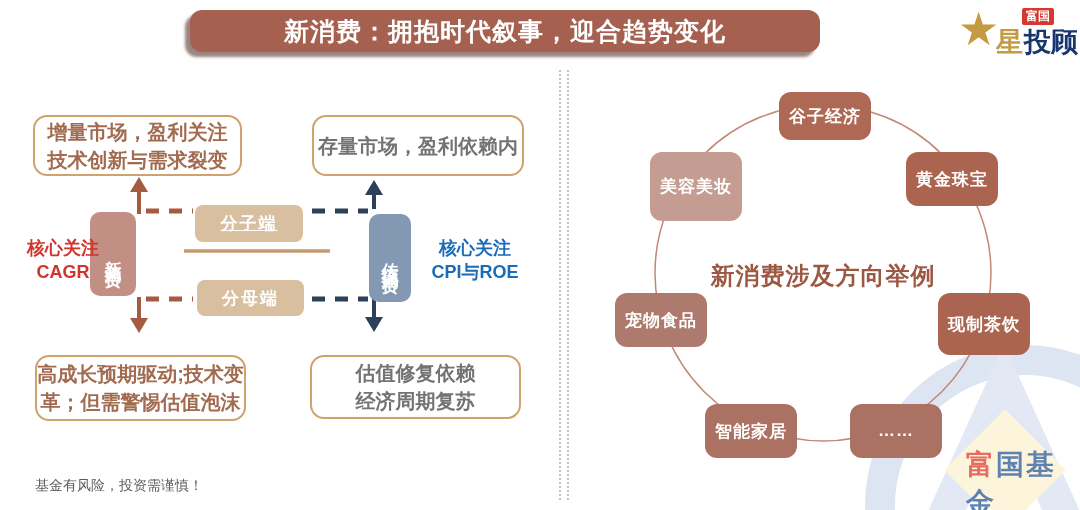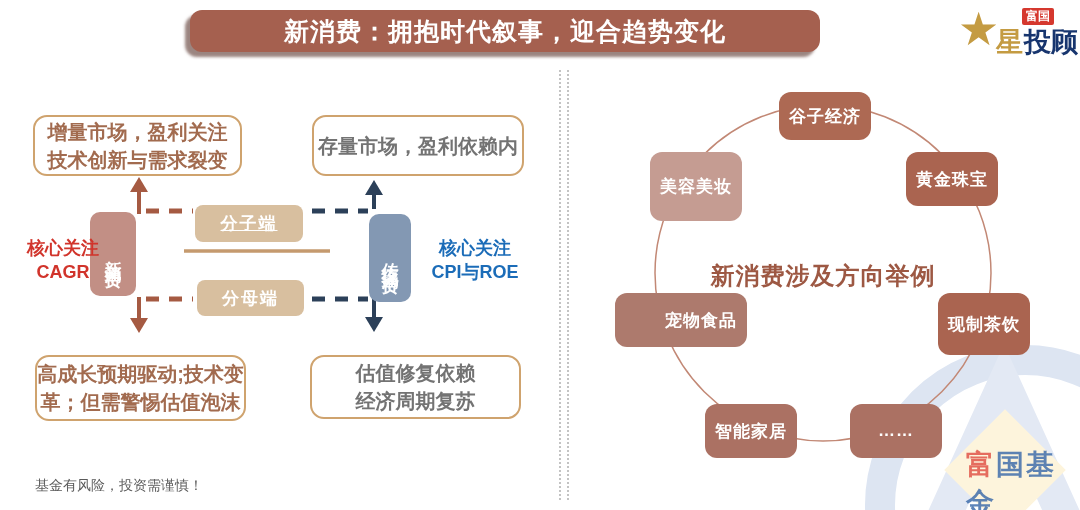--- a/index.html
+++ b/index.html
@@ -157,20 +157,20 @@
     <div>核心关注</div>
     <div>CPI与ROE</div>
   </div>
 
   <div class="divider"></div>
 
   <div class="circle-title" style="color: rgb(157, 88, 67);">新消费涉及方向举例</div>
   <div class="bubble bub-0" style="background: rgb(173, 105, 83);">谷子经济</div>
   <div class="bubble bub-1" style="background: rgb(197, 156, 146);">美容美妆</div>
   <div class="bubble bub-2" style="background: rgb(170, 100, 80);">黄金珠宝</div>
-  <div class="bubble bub-3" style="background: rgb(173, 122, 109); padding-left: 40px;">宠物食品</div>
+  <div class="bubble bub-3" style="background: rgb(173, 122, 109);">宠物食品</div>
   <div class="bubble bub-4" style="background: rgb(170, 100, 80);">现制茶饮</div>
   <div class="bubble bub-5" style="background: rgb(171, 113, 99);">智能家居</div>
   <div class="bubble bub-6" style="background: rgb(171, 113, 99);">……</div>
 
   <div class="footer">基金有风险，投资需谨慎！</div>
 
 </div>
 
 </body></html>

